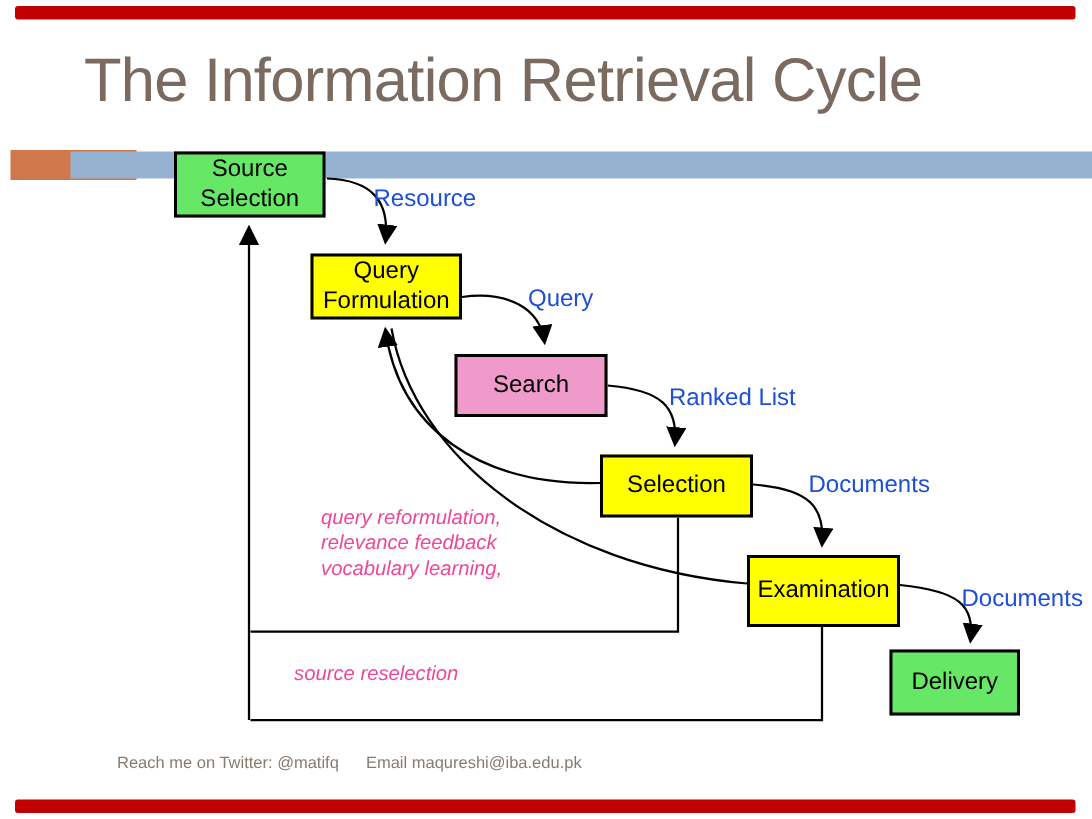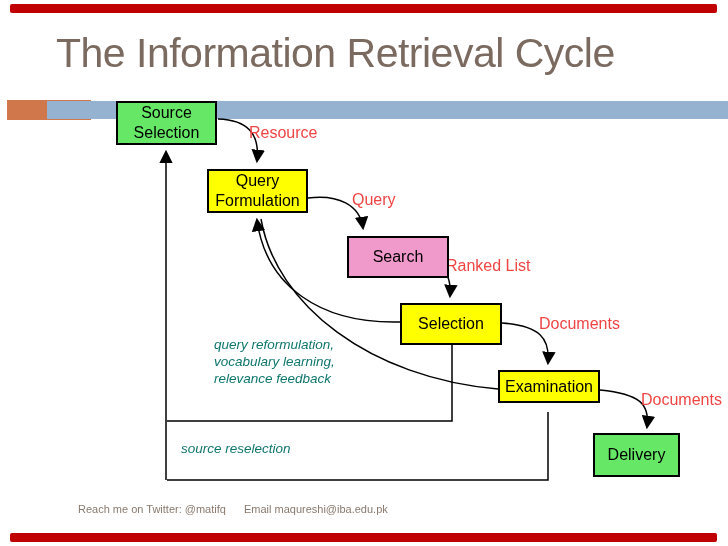--- a/index.html
+++ b/index.html
@@ -17,34 +17,34 @@
     background:var(--badge-orange,#D0784C); color:#ffffff; font-size:11px; font-weight:bold;
     display:flex; align-items:center; justify-content:center; z-index:1;padding-left:47px; }
   .band { position:absolute; left:47px; top:101px; width:681px; height:18px;
     background:var(--band-blue,#95B3D0); z-index:1; }
   .flow-svg { position:absolute; left:0; top:0; z-index:2; }
   .node { position:absolute; z-index:3; border:2px solid var(--line-color,#000);
     box-sizing:border-box; display:flex; flex-direction:column; align-items:center;
     justify-content:center; font-size:16px; line-height:20px; color:#000; text-align:center; }
   .node-source-selection { left:116px; top:101px; width:101px; height:44px; }
   .node-query-formulation { left:207px; top:169px; width:101px; height:44px; }
-  .node-search            { left:303px; top:236px; width:102px; height:42px;margin-left:44px; }
+  .node-search            { left:303px; top:236px; width:102px; height:42px; }
   .node-selection         { left:400px; top:303px; width:102px; height:42px; }
-  .node-examination       { left:498px; top:370px; width:102px; height:33px;justify-content:center; }
+  .node-examination       { left:498px; top:370px; width:102px; height:48px;justify-content:center; }
   .node-delivery          { left:593px; top:433px; width:87px; height:44px; }
-  .edge-label { position:absolute; font-size:16px; color:#ef4444; white-space:nowrap; z-index:2; }
+  .edge-label { position:absolute; font-size:16px; color:#1d4ed8; white-space:nowrap; z-index:2; }
   .lbl-resource { left:249px; top:124px; }
   .lbl-query { left:352px; top:191px; }
   .lbl-ranked-list { left:446px; top:257px; }
   .lbl-documents-1 { left:539px; top:315px; }
   .lbl-documents-2 { left:641px; top:391px; }
   .annot { position:absolute; font-style:italic; font-size:13.5px; line-height:17px;
-    color:#0f766e; z-index:2; white-space:nowrap; }
+    color:#ec4899; z-index:2; white-space:nowrap; }
   .annot-feedback { left:214px; top:336px; }
-  .annot-reselection { left:181px; top:440px; }
+  .annot-reselection { left:196px; top:440px; }
   .footer { position:absolute; left:78px; top:503px; font-size:11px;
     color:var(--footer-color,#8A7A6E); display:flex; gap:18px; white-space:nowrap; z-index:1; }
 </style>
 </head>
 <body>
 
 <div class="slide">
 
   <div class="accent-bar accent-top"></div>
   <div class="accent-bar accent-bottom"></div>
@@ -101,22 +101,22 @@
   </div>
 
   <div class="edge-label lbl-resource">Resource</div>
   <div class="edge-label lbl-query">Query</div>
   <div class="edge-label lbl-ranked-list">Ranked List</div>
   <div class="edge-label lbl-documents-1">Documents</div>
   <div class="edge-label lbl-documents-2">Documents</div>
 
   <div class="annot annot-feedback">
     <div>query reformulation,</div>
+    <div>relevance feedback</div>
     <div>vocabulary learning,</div>
-    <div>relevance feedback</div>
   </div>
   <div class="annot annot-reselection">source reselection</div>
 
   <div class="footer">
     <span>Reach me on Twitter: @matifq</span>
     <span>Email maqureshi@iba.edu.pk</span>
   </div>
 
 </div>
 

